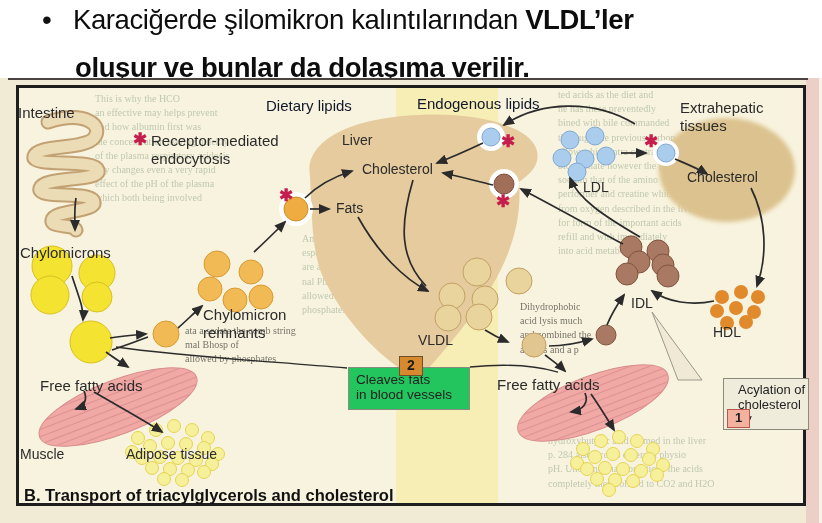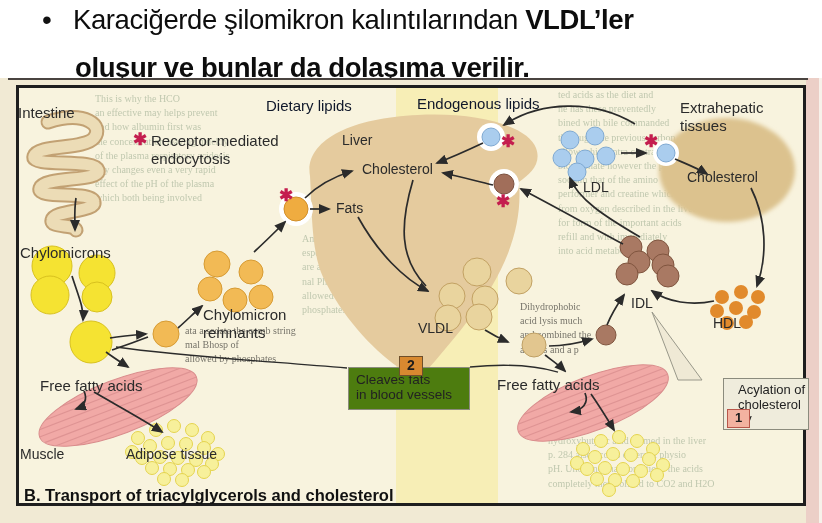--- a/index.html
+++ b/index.html
@@ -21,21 +21,21 @@
          opacity:.55;filter:blur(.4px);white-space:pre-line;}
   .noise.brown{color:#000000;}
   
   .lbl{color:#2b2b2b;font-size:15px;white-space:nowrap;}
   .lbl.big{font-size:15px;color:#0f172a;}
   .lbl.mid{font-size:14px;}
   .prelines{white-space:pre-line;line-height:1.18;}
   .caption{font-size:16.5px;font-weight:bold;color:#111;white-space:nowrap;}
   .star{font-size:17px;font-weight:bold;color:#c41d4e;line-height:1;}
   
-  .cbox{background:#4d7c0f;border:1.5px solid #8b8b7d;box-sizing:border-box;color:#222;}
+  .cbox{background:#22c55e;border:1.5px solid #8b8b7d;box-sizing:border-box;color:#222;}
   .cbox .txt{position:absolute;left:7px;top:4px;font-size:13.5px;line-height:1.12;white-space:pre-line;}
   .numtag{box-sizing:border-box;text-align:center;font-weight:bold;color:#1c1c1c;}
   .tag2{background:#d88930;border:1.5px solid #6e4f2b;font-size:14px;line-height:17px;}
   .tag1{background:#f3b2a0;border:1.5px solid #b8564a;font-size:13px;line-height:16px;}
   svg.overlay{position:absolute;left:0;top:0;pointer-events:none;}
 </style>
 </head>
 <body>
 
 <div id="stage">
@@ -311,24 +311,24 @@
   <div class="abs star" style="left:133px;top:131px;">✱</div>
   <div class="abs lbl prelines" style="left:151px;top:132px;">Receptor-mediated
 endocytosis</div>
 
   <div class="abs lbl mid" style="left:342px;top:132px;">Liver</div>
   <div class="abs lbl mid" style="left:362px;top:161px;">Cholesterol</div>
   <div class="abs lbl mid" style="left:336px;top:200px;">Fats</div>
   <div class="abs lbl" style="left:20px;top:244px;">Chylomicrons</div>
   <div class="abs lbl prelines" style="left:203px;top:306px;">Chylomicron
 remnants</div>
-  <div class="abs lbl mid" style="left:418px;top:320px;">VLDL</div>
+  <div class="abs lbl mid" style="left:418px;top:332px;">VLDL</div>
   <div class="abs lbl mid" style="left:583px;top:179px;">LDL</div>
   <div class="abs lbl mid" style="left:631px;top:283px;margin-top:12px;">IDL</div>
-  <div class="abs lbl mid" style="left:713px;top:315px;">HDL</div>
+  <div class="abs lbl mid" style="left:713px;top:324px;">HDL</div>
   <div class="abs lbl mid" style="left:687px;top:169px;">Cholesterol</div>
   <div class="abs lbl" style="left:40px;top:377px;">Free fatty acids</div>
   <div class="abs lbl" style="left:497px;top:376px;">Free fatty acids</div>
   <div class="abs lbl mid" style="left:20px;top:446px;">Muscle</div>
   <div class="abs lbl mid" style="left:126px;top:446px;">Adipose tissue</div>
 
   <div class="abs star" style="left:279px;top:187px;">✱</div>
   <div class="abs star" style="left:501px;top:133px;">✱</div>
   <div class="abs star" style="left:496px;top:193px;">✱</div>
   <div class="abs star" style="left:644px;top:133px;">✱</div>

